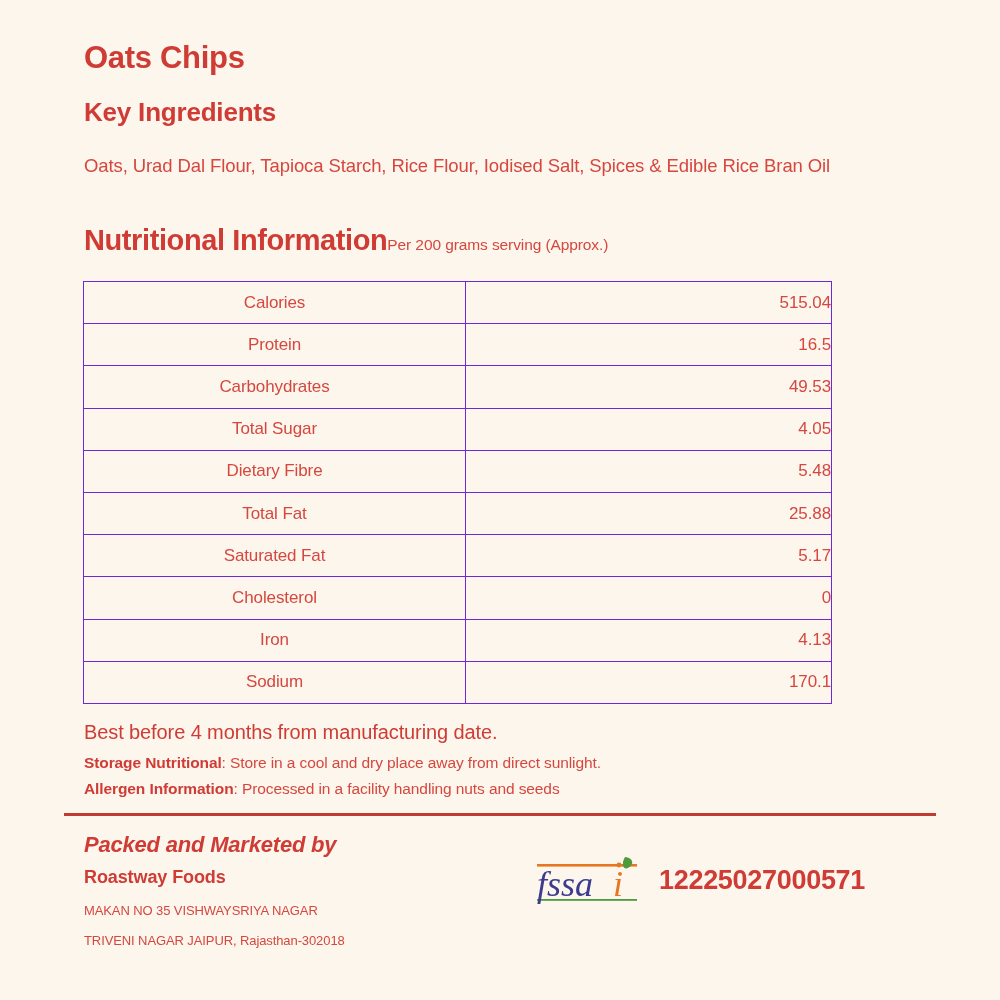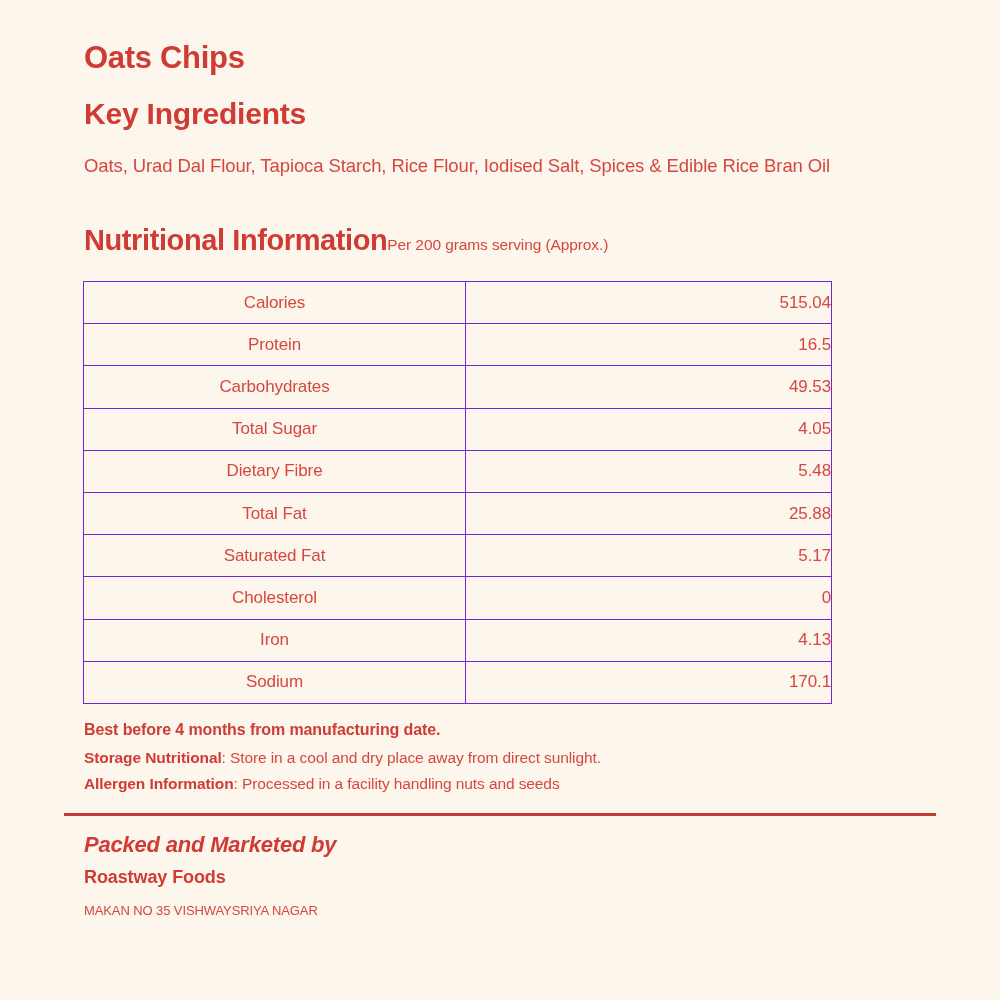--- a/index.html
+++ b/index.html
@@ -31,21 +31,21 @@
     font-size: 31px;
     font-weight: bold;
     letter-spacing: -0.3px;
     color: #cf3b35;
     margin: 0;
   }
   .section-title {
     position: absolute;
     left: 84px;
     top: 97px;
-    font-size: 30px;
+    font-size: 26px;
     font-weight: bold;
     letter-spacing: -0.2px;
     color: #cf3b35;
     margin: 0;
   }
 
   
   .ingredients {
     position: absolute;
     left: 84px;
@@ -103,22 +103,22 @@
   .nutri-table td.col-value { width: 365px; text-align: right; }
 
   
   .notes {
     position: absolute;
     left: 84px;
     top: 721px;
     width: 820px;
   }
   .note-best {
-    font-size: 16px;
-    font-weight: bold;
+    font-size: 20px;
+    font-weight: normal;
     color: #cf3b35;
     letter-spacing: -0.1px;
     margin-bottom: 10px;
   }
   .note-line {
     font-size: 15.5px;
     color: #d5473f;
     letter-spacing: -0.1px;
     margin-bottom: 8px;
   }
@@ -259,17 +259,37 @@
     </div>
   </div>
 
   <div class="divider"></div>
 
   <div class="footer-left">
     <div class="packed-title">Packed and Marketed by</div>
     <div class="company">Roastway Foods</div>
     <div class="addr">
       <div>MAKAN NO 35 VISHWAYSRIYA NAGAR</div>
-    </div>
-  </div>
-
+      <div>TRIVENI NAGAR JAIPUR, Rajasthan-302018</div>
+    </div>
+  </div>
+
+  <div class="fssai-block">
+    <div class="fssai-logo">
+      <svg width="112" height="50" viewBox="0 0 112 50" xmlns="http://www.w3.org/2000/svg">
+
+        <rect x="4" y="9" width="100" height="2.6" fill="#e87722"></rect>
+
+        <rect x="4" y="44" width="100" height="1.8" fill="#4e9a3d"></rect>
+
+        <text x="4" y="41" font-family="'Liberation Serif', 'DejaVu Serif', serif" font-style="italic" font-size="36" fill="#3b3b8f">fssa</text>
+
+        <text x="80" y="41" font-family="'Liberation Serif', 'DejaVu Serif', serif" font-style="italic" font-size="36" fill="#e87722">i</text>
+
+        <path d="M92 2 C100 3 102 9 95 13 C90 15 88 9 92 2 Z" fill="#4e9a3d"></path>
+
+        <circle cx="86" cy="10" r="2.4" fill="#e87722"></circle>
+      </svg>
+    </div>
+    <div class="fssai-number">12225027000571</div>
+  </div>
 
 </div>
 
 </body></html>

